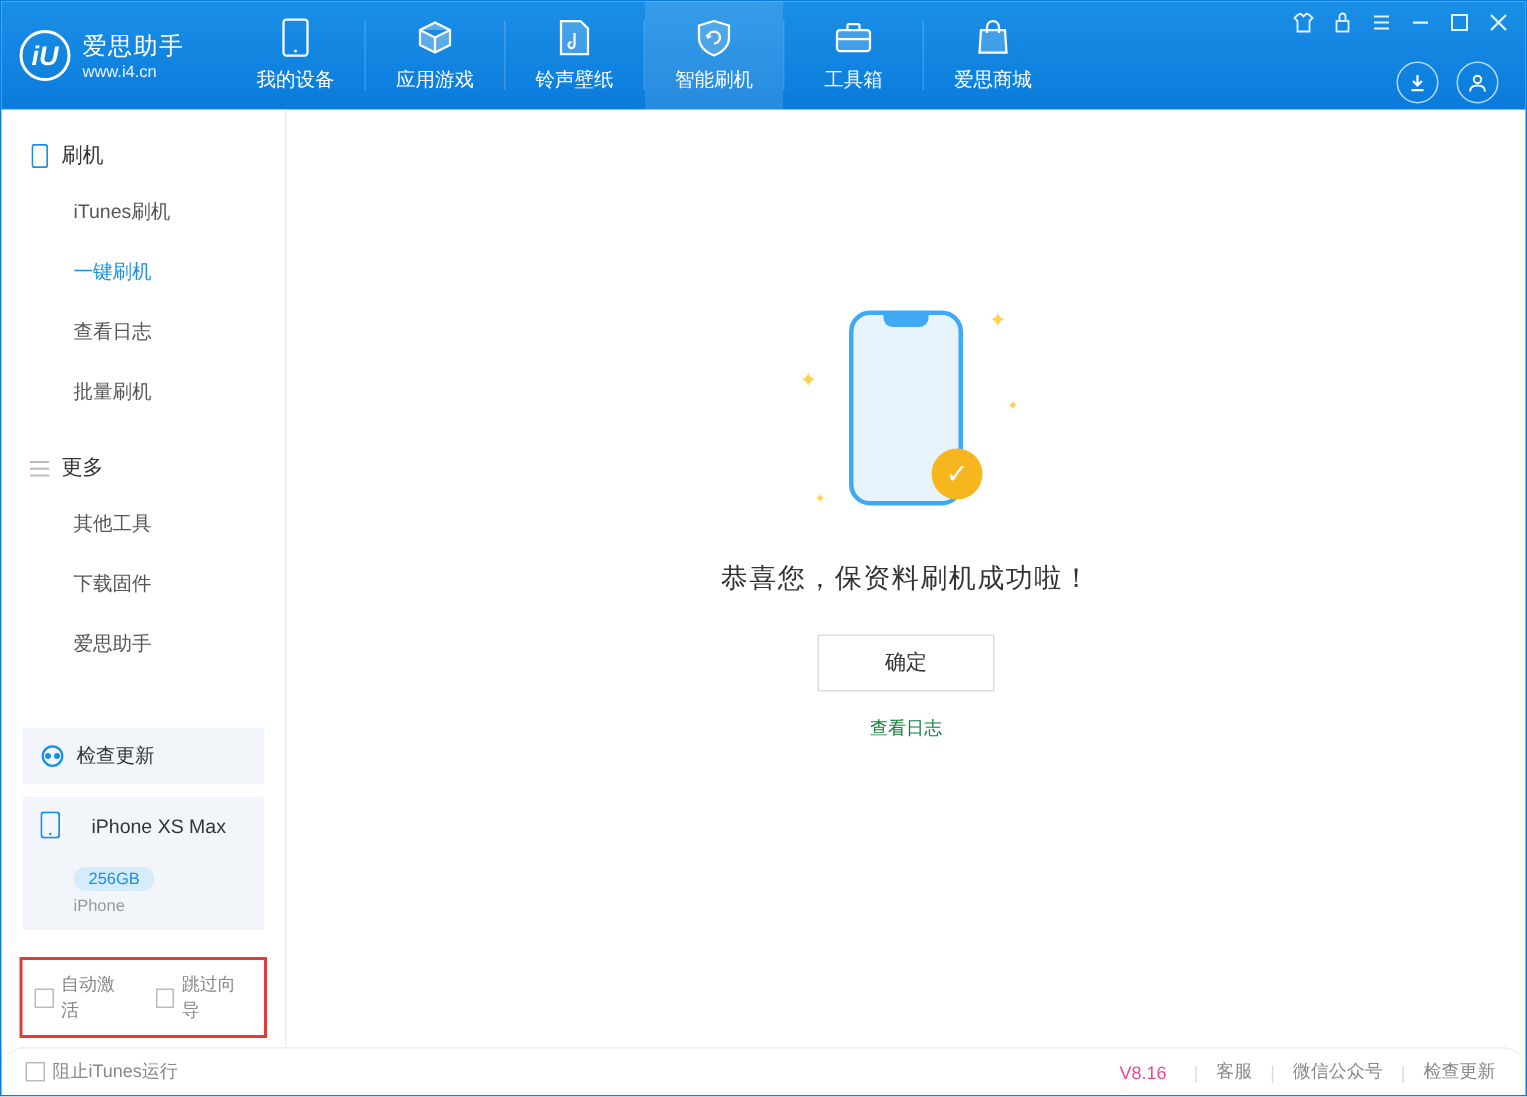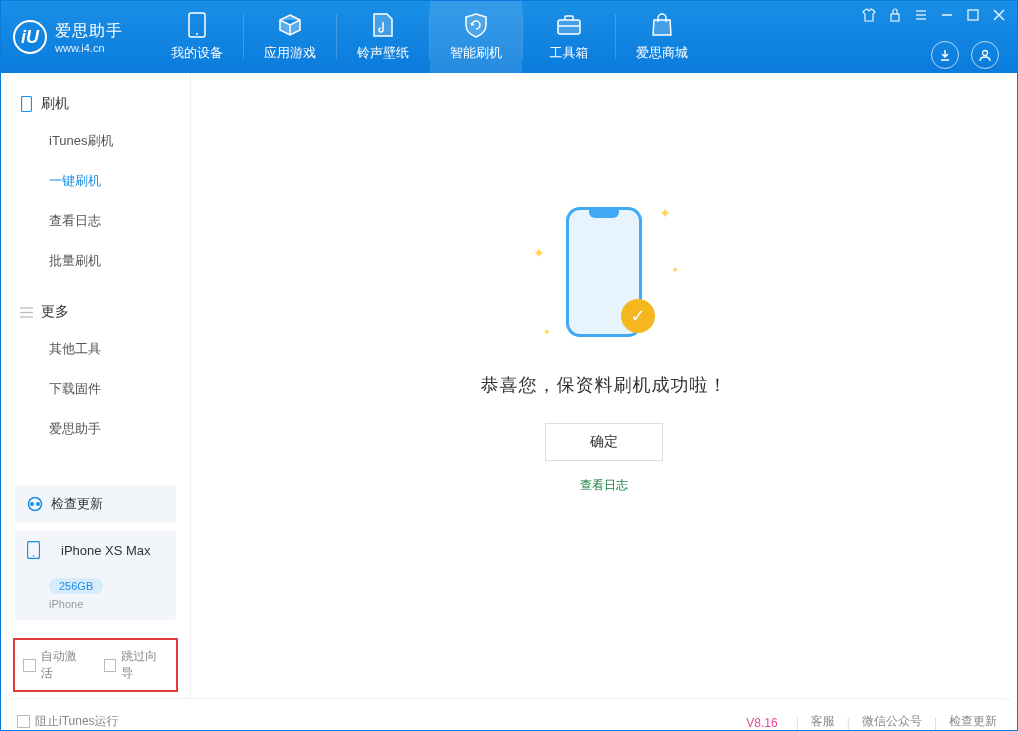--- a/index.html
+++ b/index.html
@@ -38,21 +38,21 @@
 .cb-box { width: 13px; height: 13px; border: 1px solid #bbb; }
 .main { flex: 1; position: relative; display: flex; flex-direction: column; align-items: center; justify-content: center; }
 .illust { width: 130px; height: 150px; position: relative; margin-top: -80px; display:flex; align-items:center; justify-content:center;}
 .phone { width: 76px; height: 130px; border: 3px solid #3fa9f5; border-radius: 14px; background: #e7f4fe; position: relative; }
 .phone-notch { position: absolute; top: 0; left: 50%; transform: translateX(-50%); width: 30px; height: 8px; background: #3fa9f5; border-radius: 0 0 6px 6px; }
 .check-badge { position: absolute; right: 14px; bottom: 14px; width: 34px; height: 34px; background: #f5b61e; border-radius: 50%; display: flex; align-items: center; justify-content: center; color: #fff; font-size: 18px; }
 .spark { position: absolute; font-size: 14px; color: #ffd24d; }
 .msg { font-size: 18px; color: #333; margin-top: 26px; letter-spacing: 1px; }
 .ok-btn { margin-top: 26px; border: 1px solid #ddd; background: #fff; padding: 9px 44px; font-size: 14px; cursor: pointer; color:#333;}
 .log-link { margin-top: 16px; font-size: 12px; color: #15803d; cursor: pointer; }
-.statusbar { height: 32px; border-top: 1px solid #eee; display: flex; align-items: flex-end; padding: 0 16px; font-size: 12px; color: #888; border-radius: 15px; }
+.statusbar { height: 32px; border-top: 1px solid #eee; display: flex; align-items: center; padding: 0 16px; font-size: 12px; color: #888; border-radius: 15px; }
 .statusbar .sp { flex: 1; }
 .sb-link { color: #888; cursor: pointer; padding: 0 4px; }
 .sb-sep { color: #ddd; margin: 0 8px; }
 .version { color: #ec4899; margin-right: 10px; }
 svg { display: block; }
 </style>
 </head>
 <body>
 
 <div class="window">

